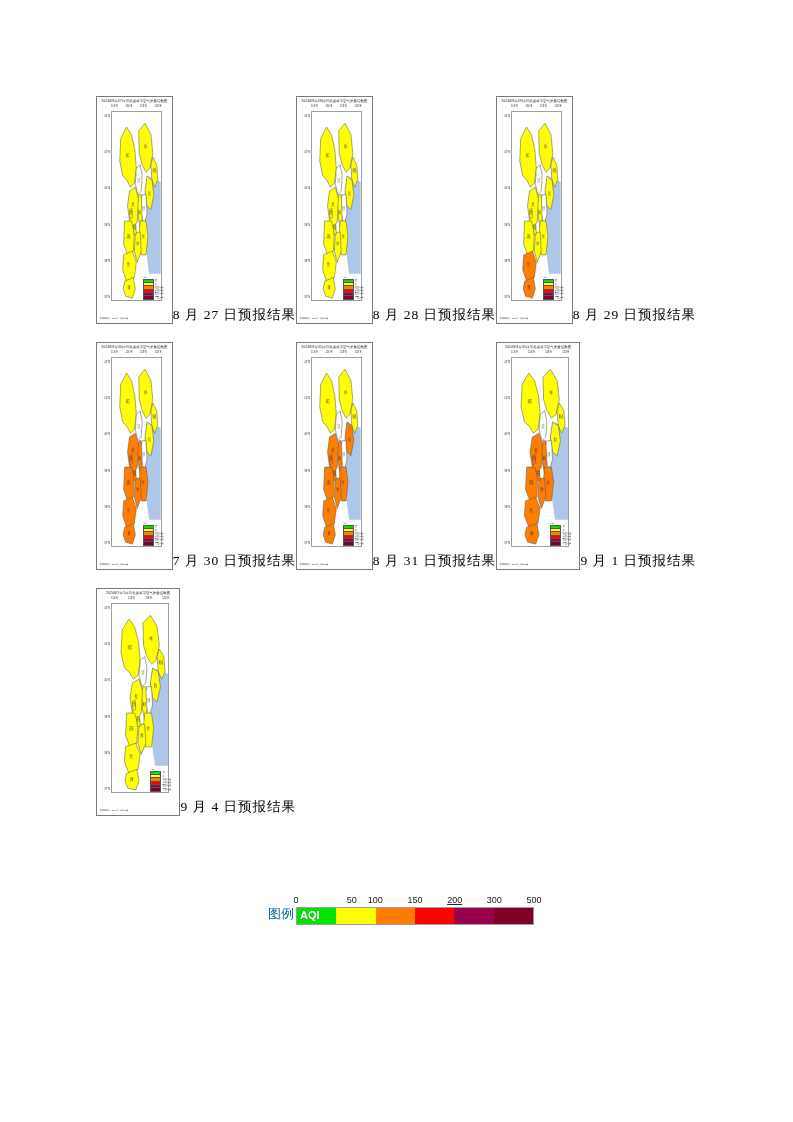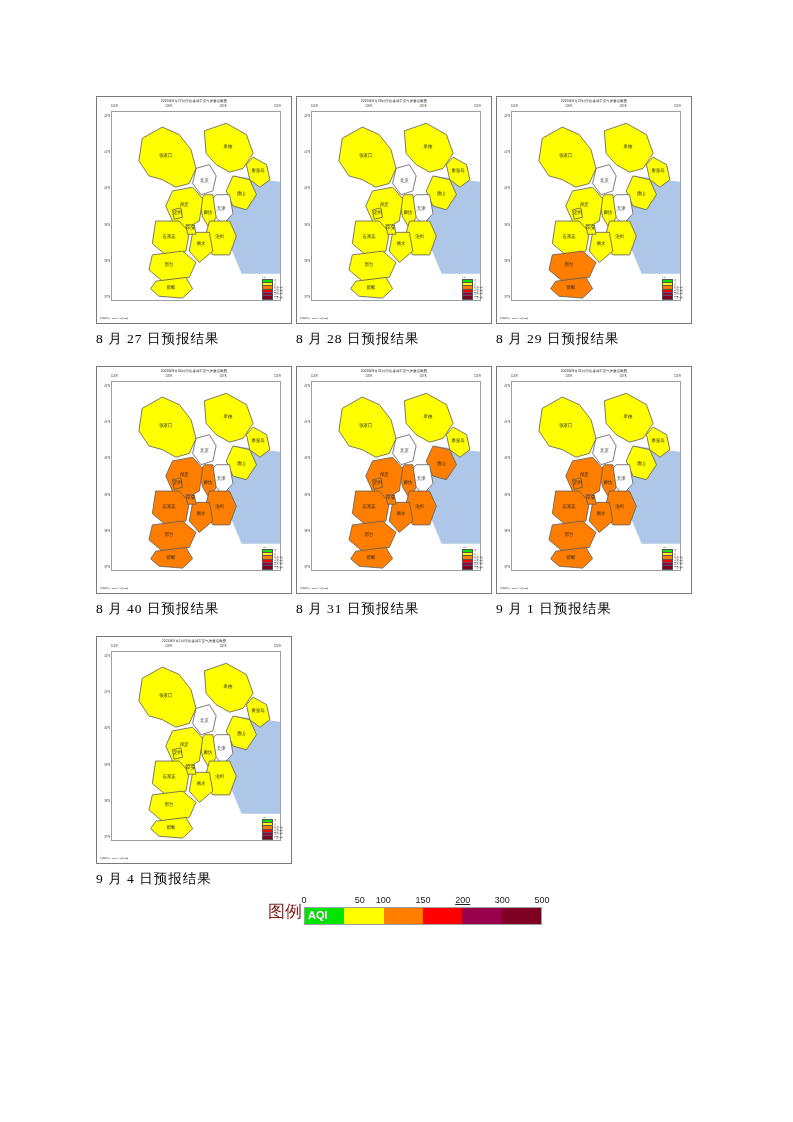--- a/index.html
+++ b/index.html
@@ -21,22 +21,22 @@
     width:600px;
   }
   .row{
     display:flex;
     flex-direction:row;
     justify-content:flex-start;
   }
   .cell{
     width:200px;
     display:flex;
-    flex-direction:column;
-    align-items:flex-start;
+    flex-direction:row;
+    align-items:flex-end;
   }
   .map-card{
     width:196px;
     height:228px;
     border:1px solid #7a7a7a;
     background:#ffffff;
     position:relative;
     box-sizing:border-box;
   }
   .map-title{
@@ -123,23 +123,23 @@
   }
   .row-spacer{height:18px;}
   .legend-strip-wrap{
     position:absolute;
     left:268px;top:895px;
     width:280px;
     display:flex;
     align-items:flex-end;
   }
   .legend-label{
-    font-size:17px;
+    font-size:13px;
     font-family:"Liberation Serif", serif;
-    color:#7f1d1d;
+    color:#0369a1;
     margin-right:2px;
     margin-bottom:2px;
     white-space:nowrap;
   }
   .legend-strip{
     position:relative;
     width:238px;
   }
   .legend-ticks{
     position:relative;
@@ -530,21 +530,21 @@
                 <span class="legend-swatch" style="background: rgb(153, 0, 76);"></span>
                 <span>重度污染</span>
               </div>
               <div class="legend-row">
                 <span class="legend-swatch" style="background: rgb(126, 0, 35);"></span>
                 <span>严重污染</span>
               </div>
             </div>
             <div class="footnote">制作时间：2024年8月26日</div>
           </div>
-          <div class="caption">8 月 40 日预报结果</div>
+          <div class="caption">7 月 30 日预报结果</div>
         </div>
         <div class="cell">
           <div class="map-card">
             <div class="map-title">2024年8月31日河北省城市空气质量指数图</div>
             <div class="axis-top">
               <span>114°E</span>
               <span>116°E</span>
               <span>118°E</span>
               <span>120°E</span>
             </div>

